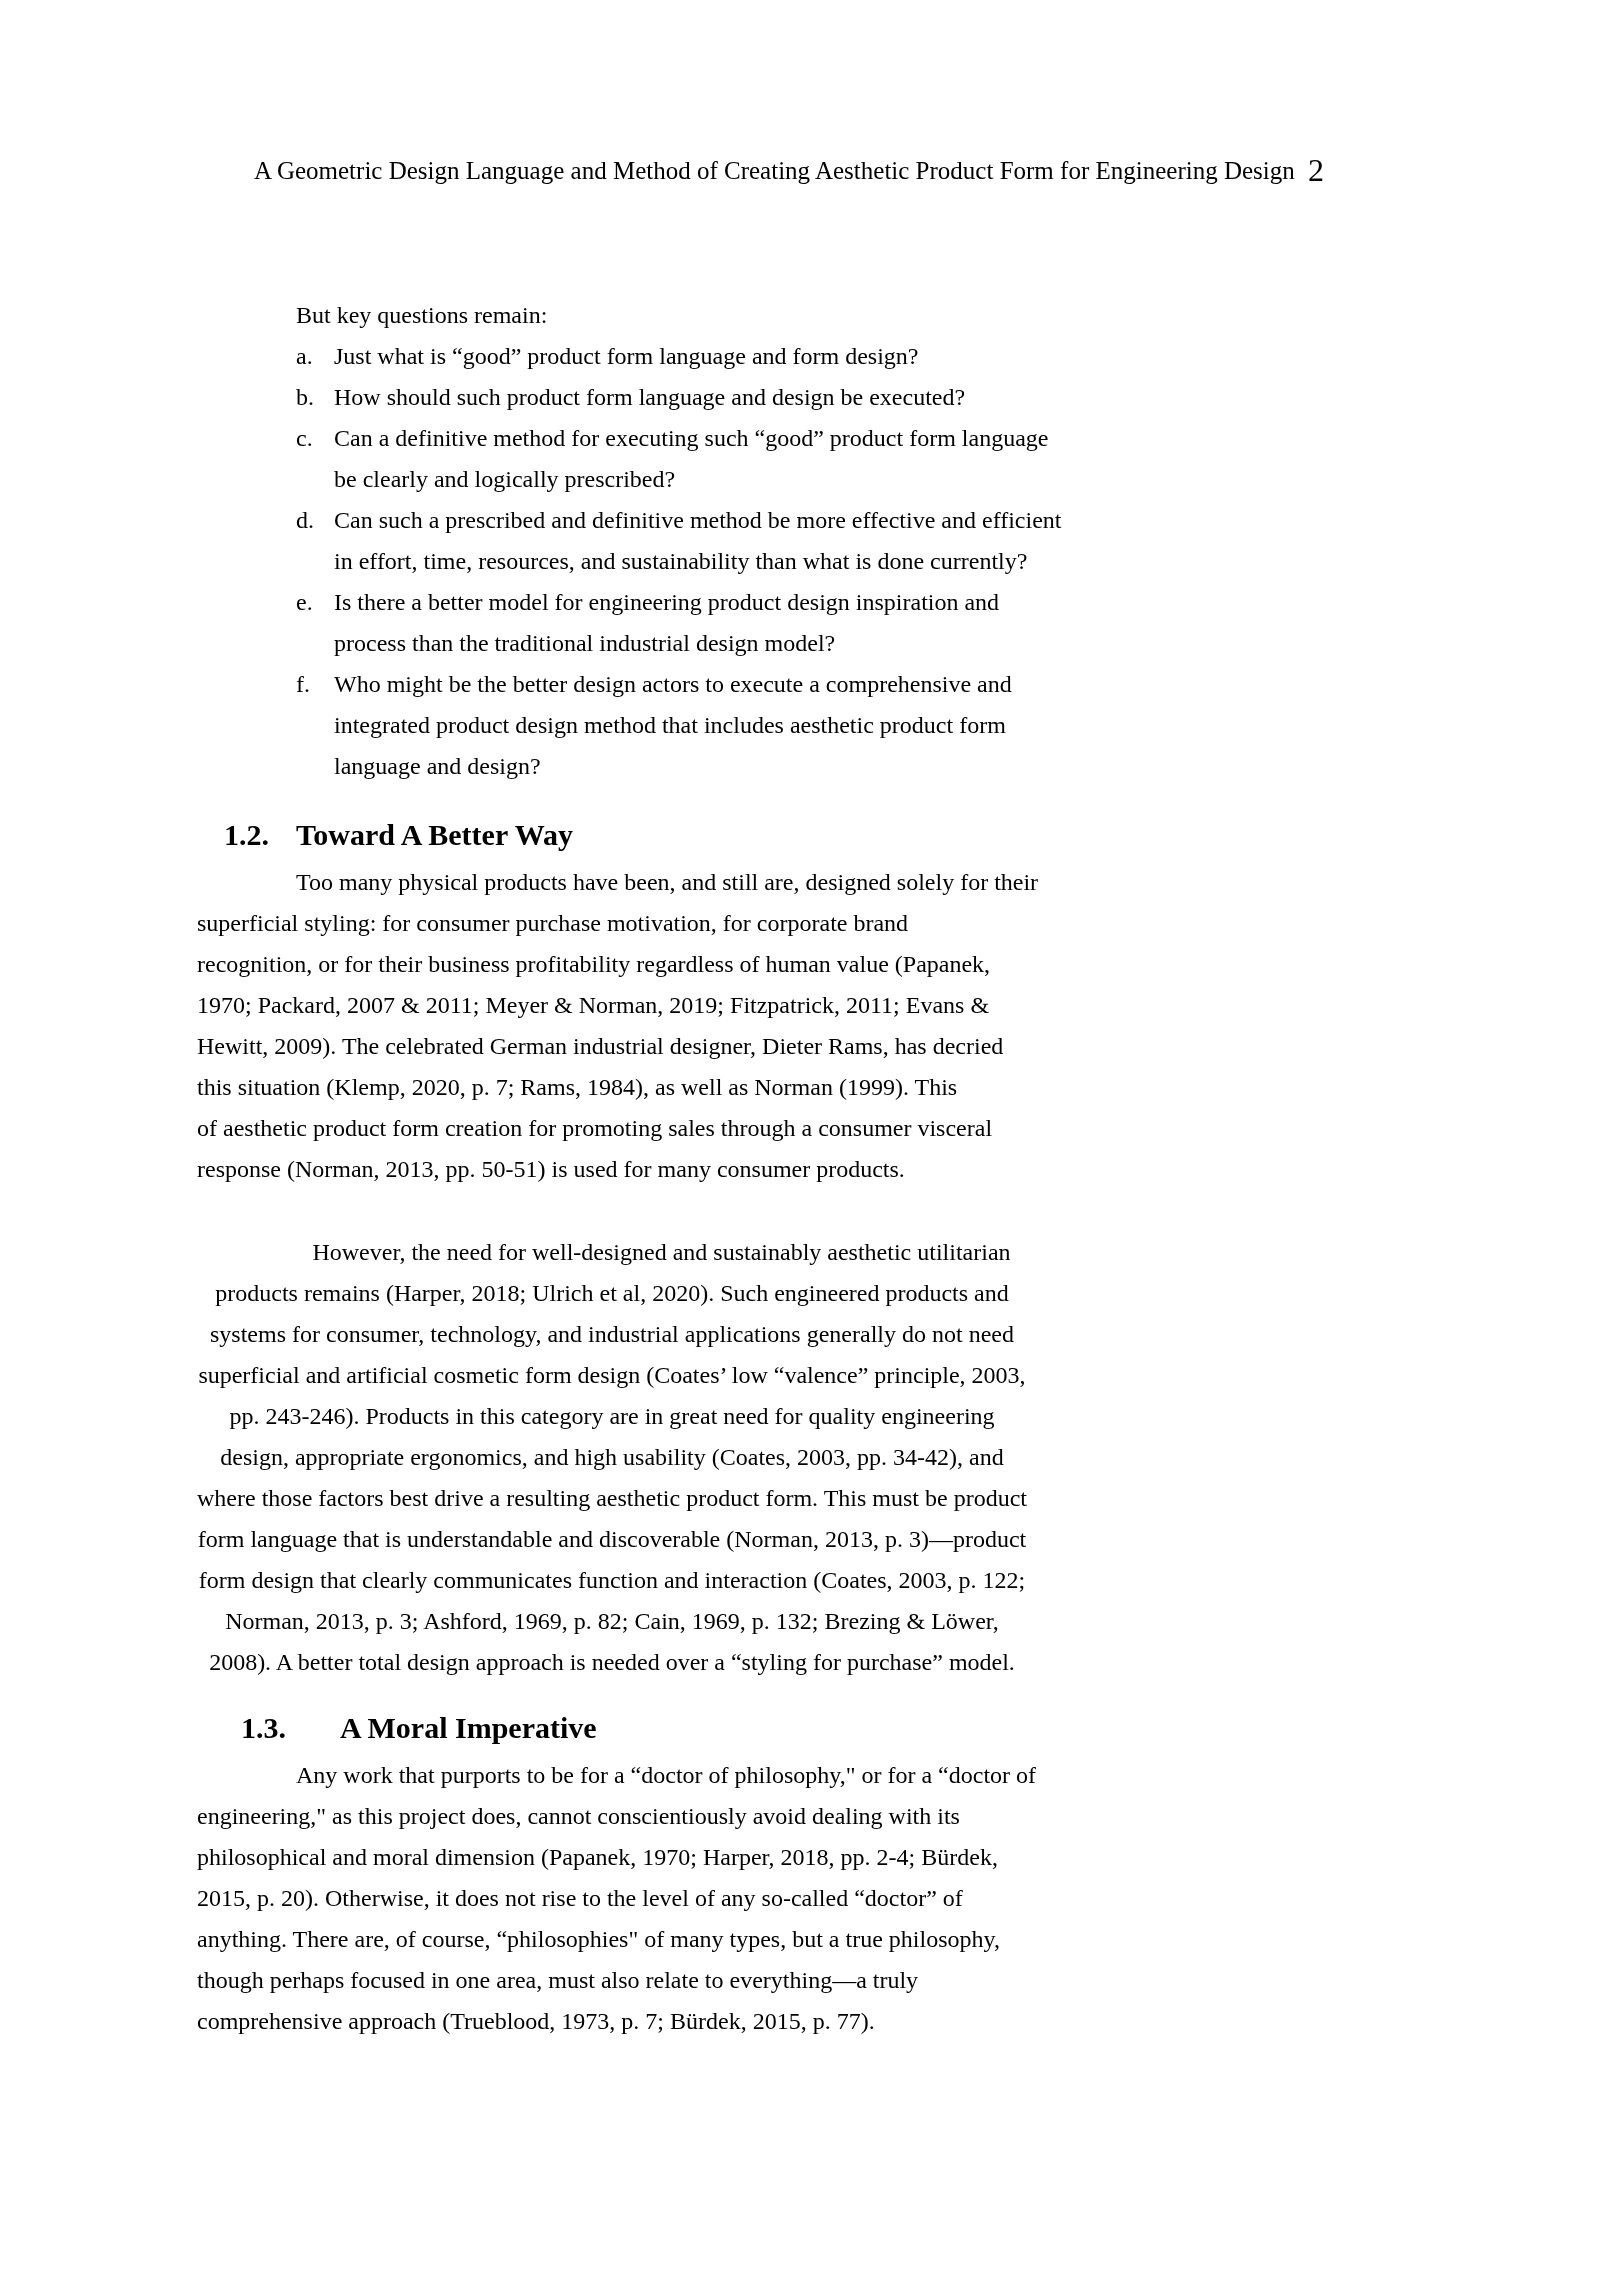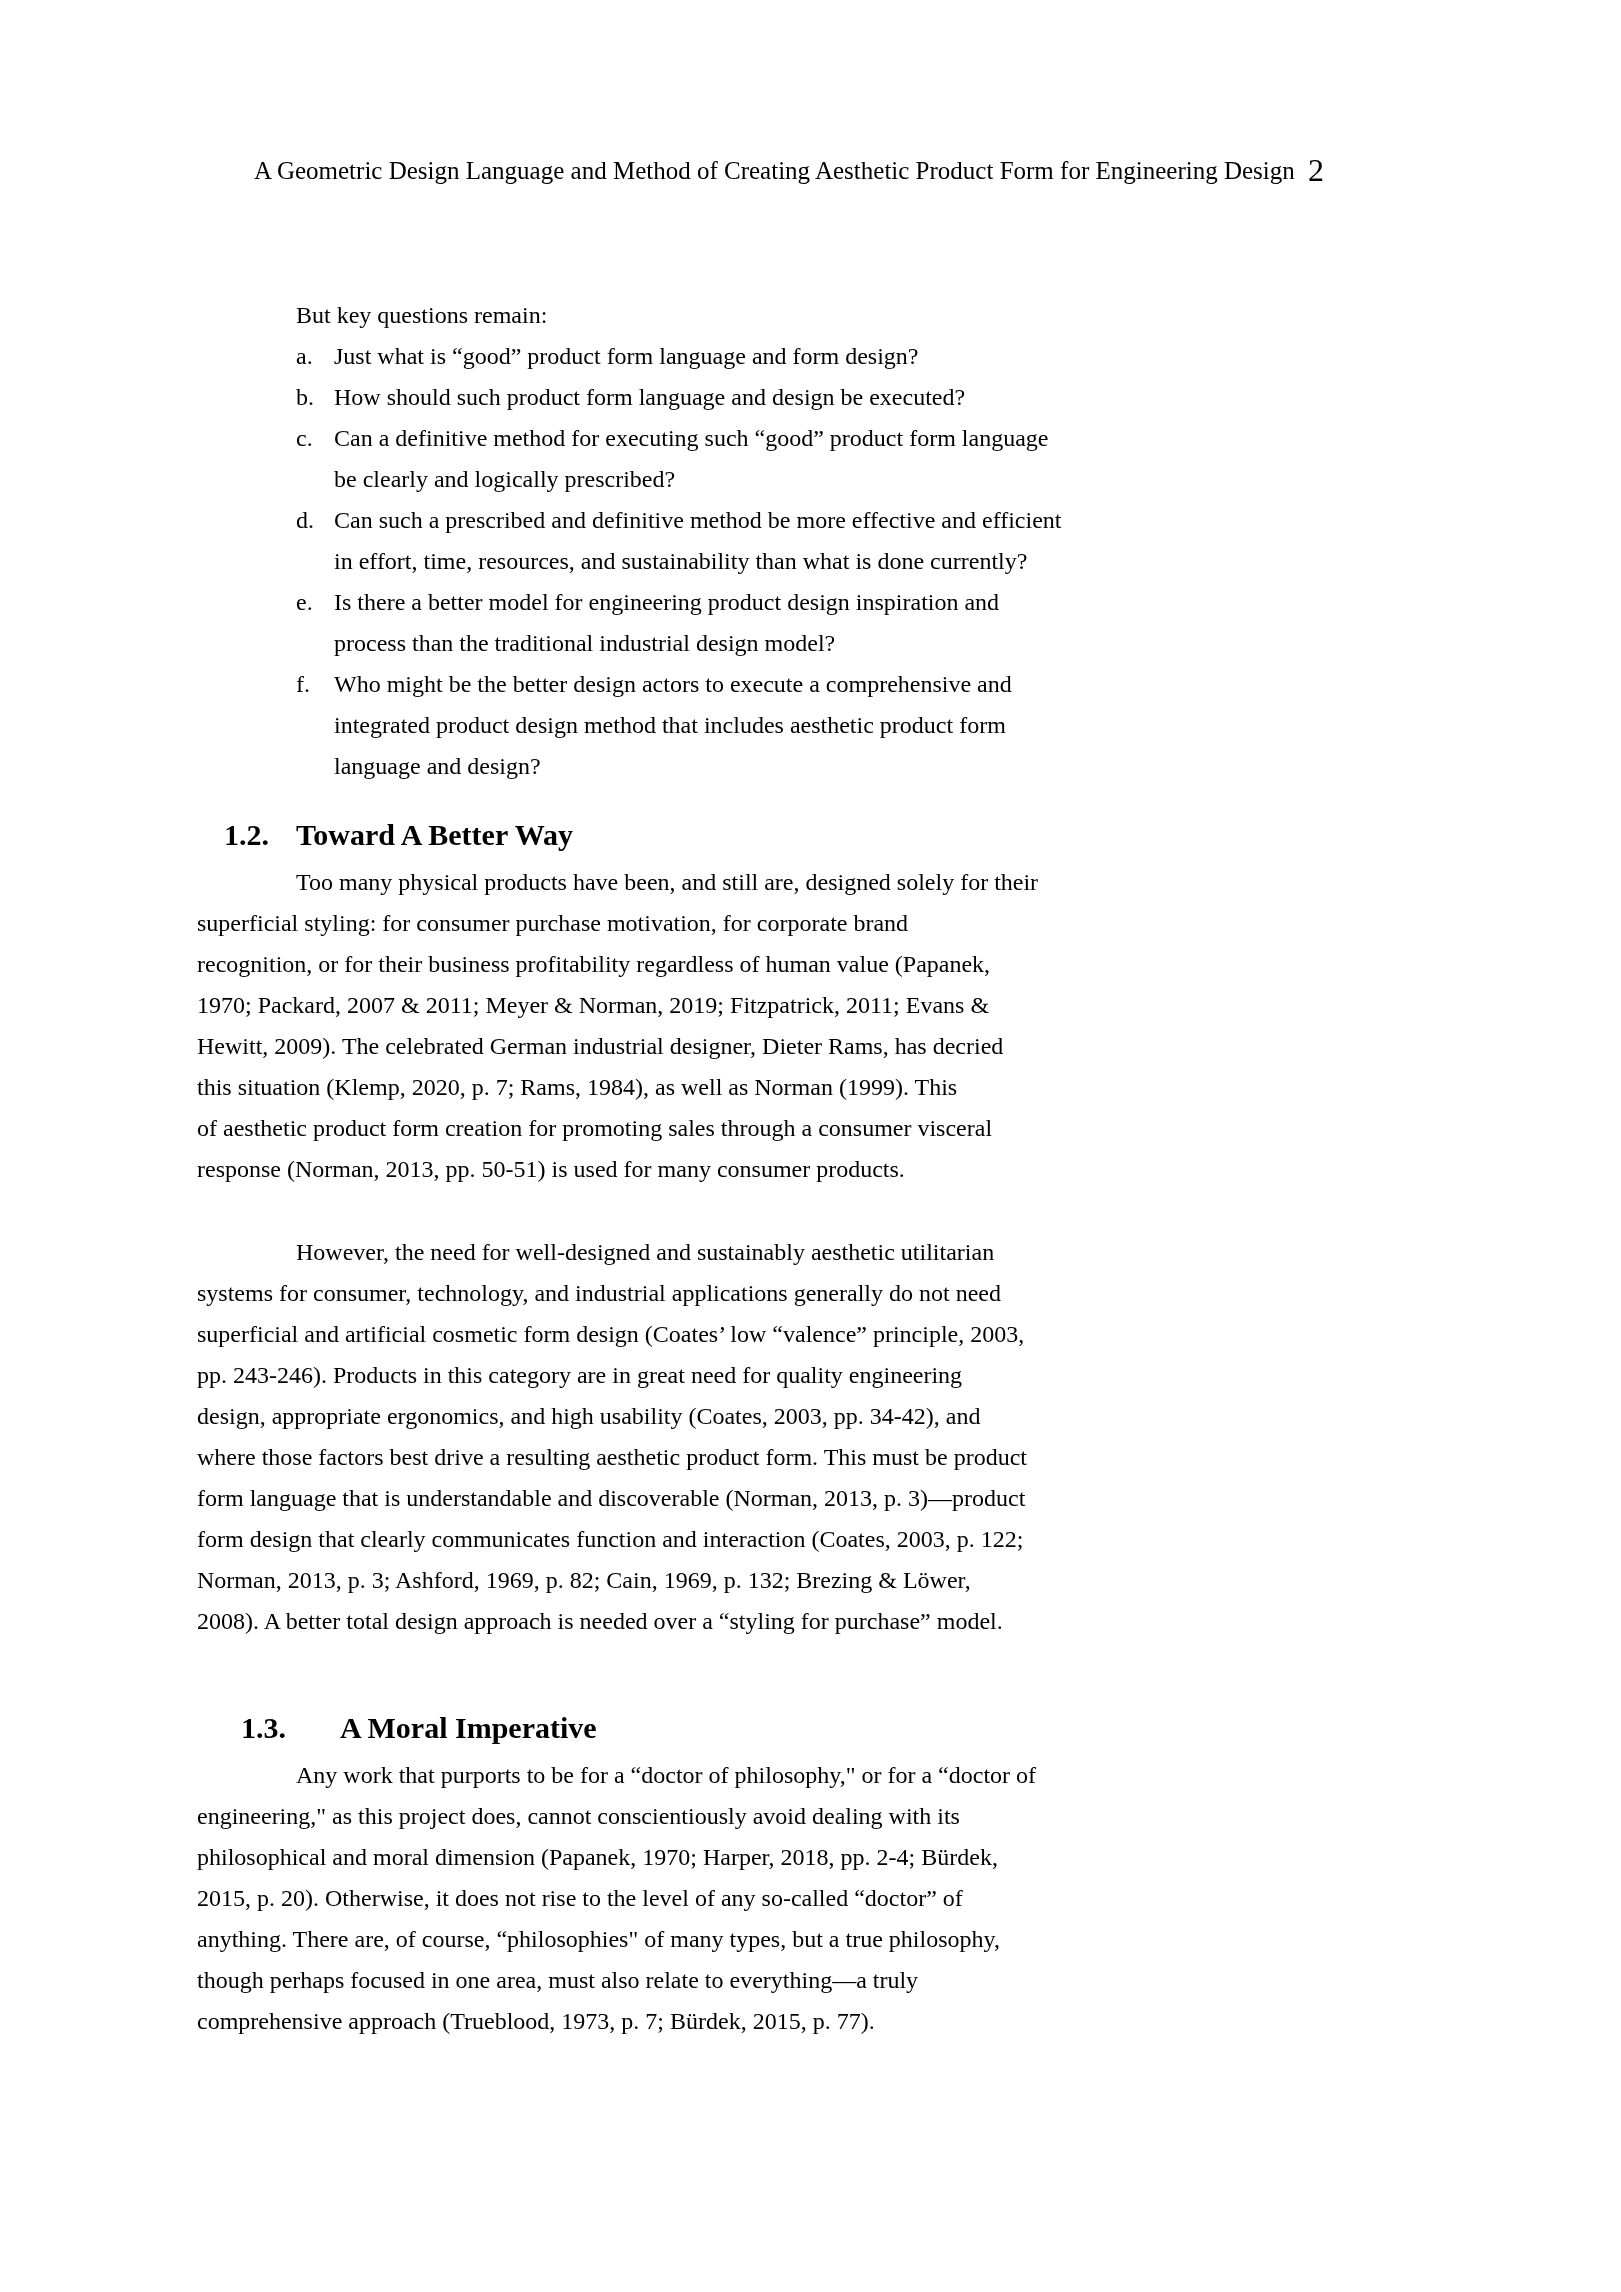--- a/index.html
+++ b/index.html
@@ -72,22 +72,23 @@
   <div class="line indent">Too many physical products have been, and still are, designed solely for their</div>
   <div class="line">superficial styling: for consumer purchase motivation, for corporate brand</div>
   <div class="line">recognition, or for their business profitability regardless of human value (Papanek,</div>
   <div class="line">1970; Packard, 2007 &amp; 2011; Meyer &amp; Norman, 2019; Fitzpatrick, 2011; Evans &amp;</div>
   <div class="line">Hewitt, 2009). The celebrated German industrial designer, Dieter Rams, has decried</div>
   <div class="line">this situation (Klemp, 2020, p. 7; Rams, 1984), as well as Norman (1999). This</div>
   <div class="line">of aesthetic product form creation for promoting sales through a consumer visceral</div>
   <div class="line">response (Norman, 2013, pp. 50-51) is used for many consumer products.</div>
 </div>
 
-<div class="block para" style="top:1232px;">
+<div class="block para" style="top:1232px;text-align:center;">
   <div class="line indent">However, the need for well-designed and sustainably aesthetic utilitarian</div>
+  <div class="line">products remains (Harper, 2018; Ulrich et al, 2020). Such engineered products and</div>
   <div class="line">systems for consumer, technology, and industrial applications generally do not need</div>
   <div class="line">superficial and artificial cosmetic form design (Coates’ low “valence” principle, 2003,</div>
   <div class="line">pp. 243-246). Products in this category are in great need for quality engineering</div>
   <div class="line">design, appropriate ergonomics, and high usability (Coates, 2003, pp. 34-42), and</div>
   <div class="line">where those factors best drive a resulting aesthetic product form. This must be product</div>
   <div class="line">form language that is understandable and discoverable (Norman, 2013, p. 3)—product</div>
   <div class="line">form design that clearly communicates function and interaction (Coates, 2003, p. 122;</div>
   <div class="line">Norman, 2013, p. 3; Ashford, 1969, p. 82; Cain, 1969, p. 132; Brezing &amp; Löwer,</div>
   <div class="line">2008). A better total design approach is needed over a “styling for purchase” model.</div>
 </div>

